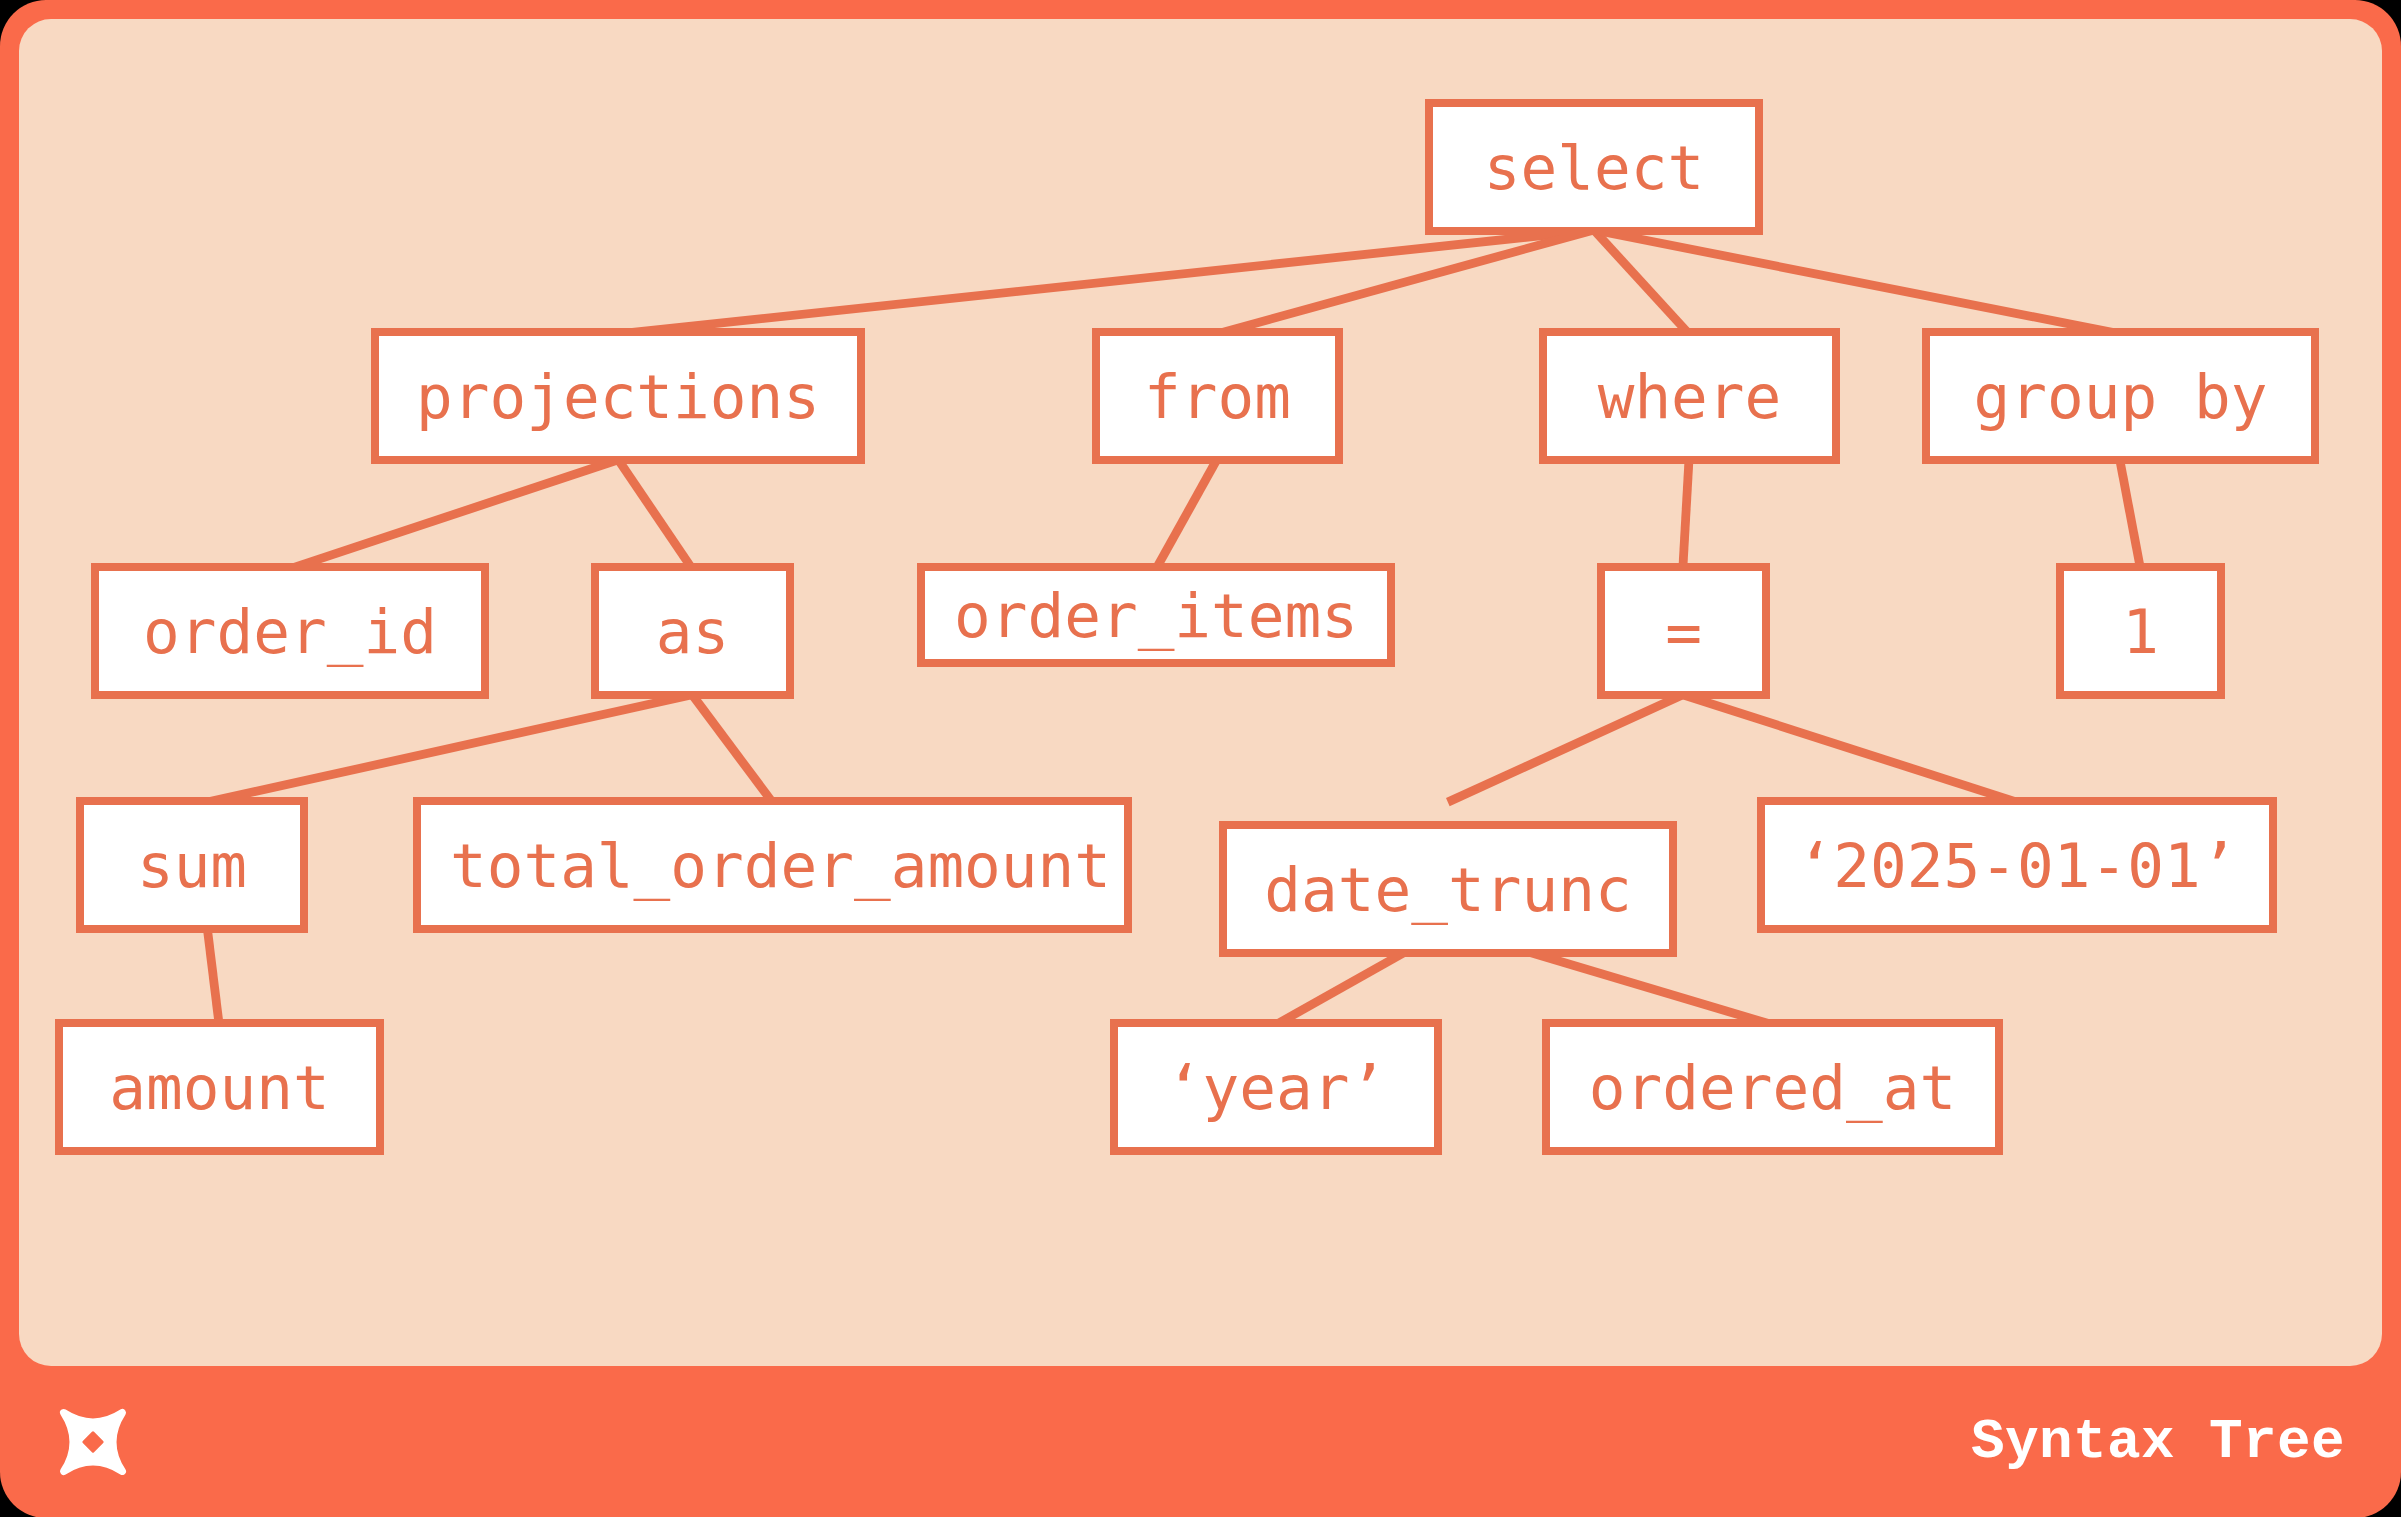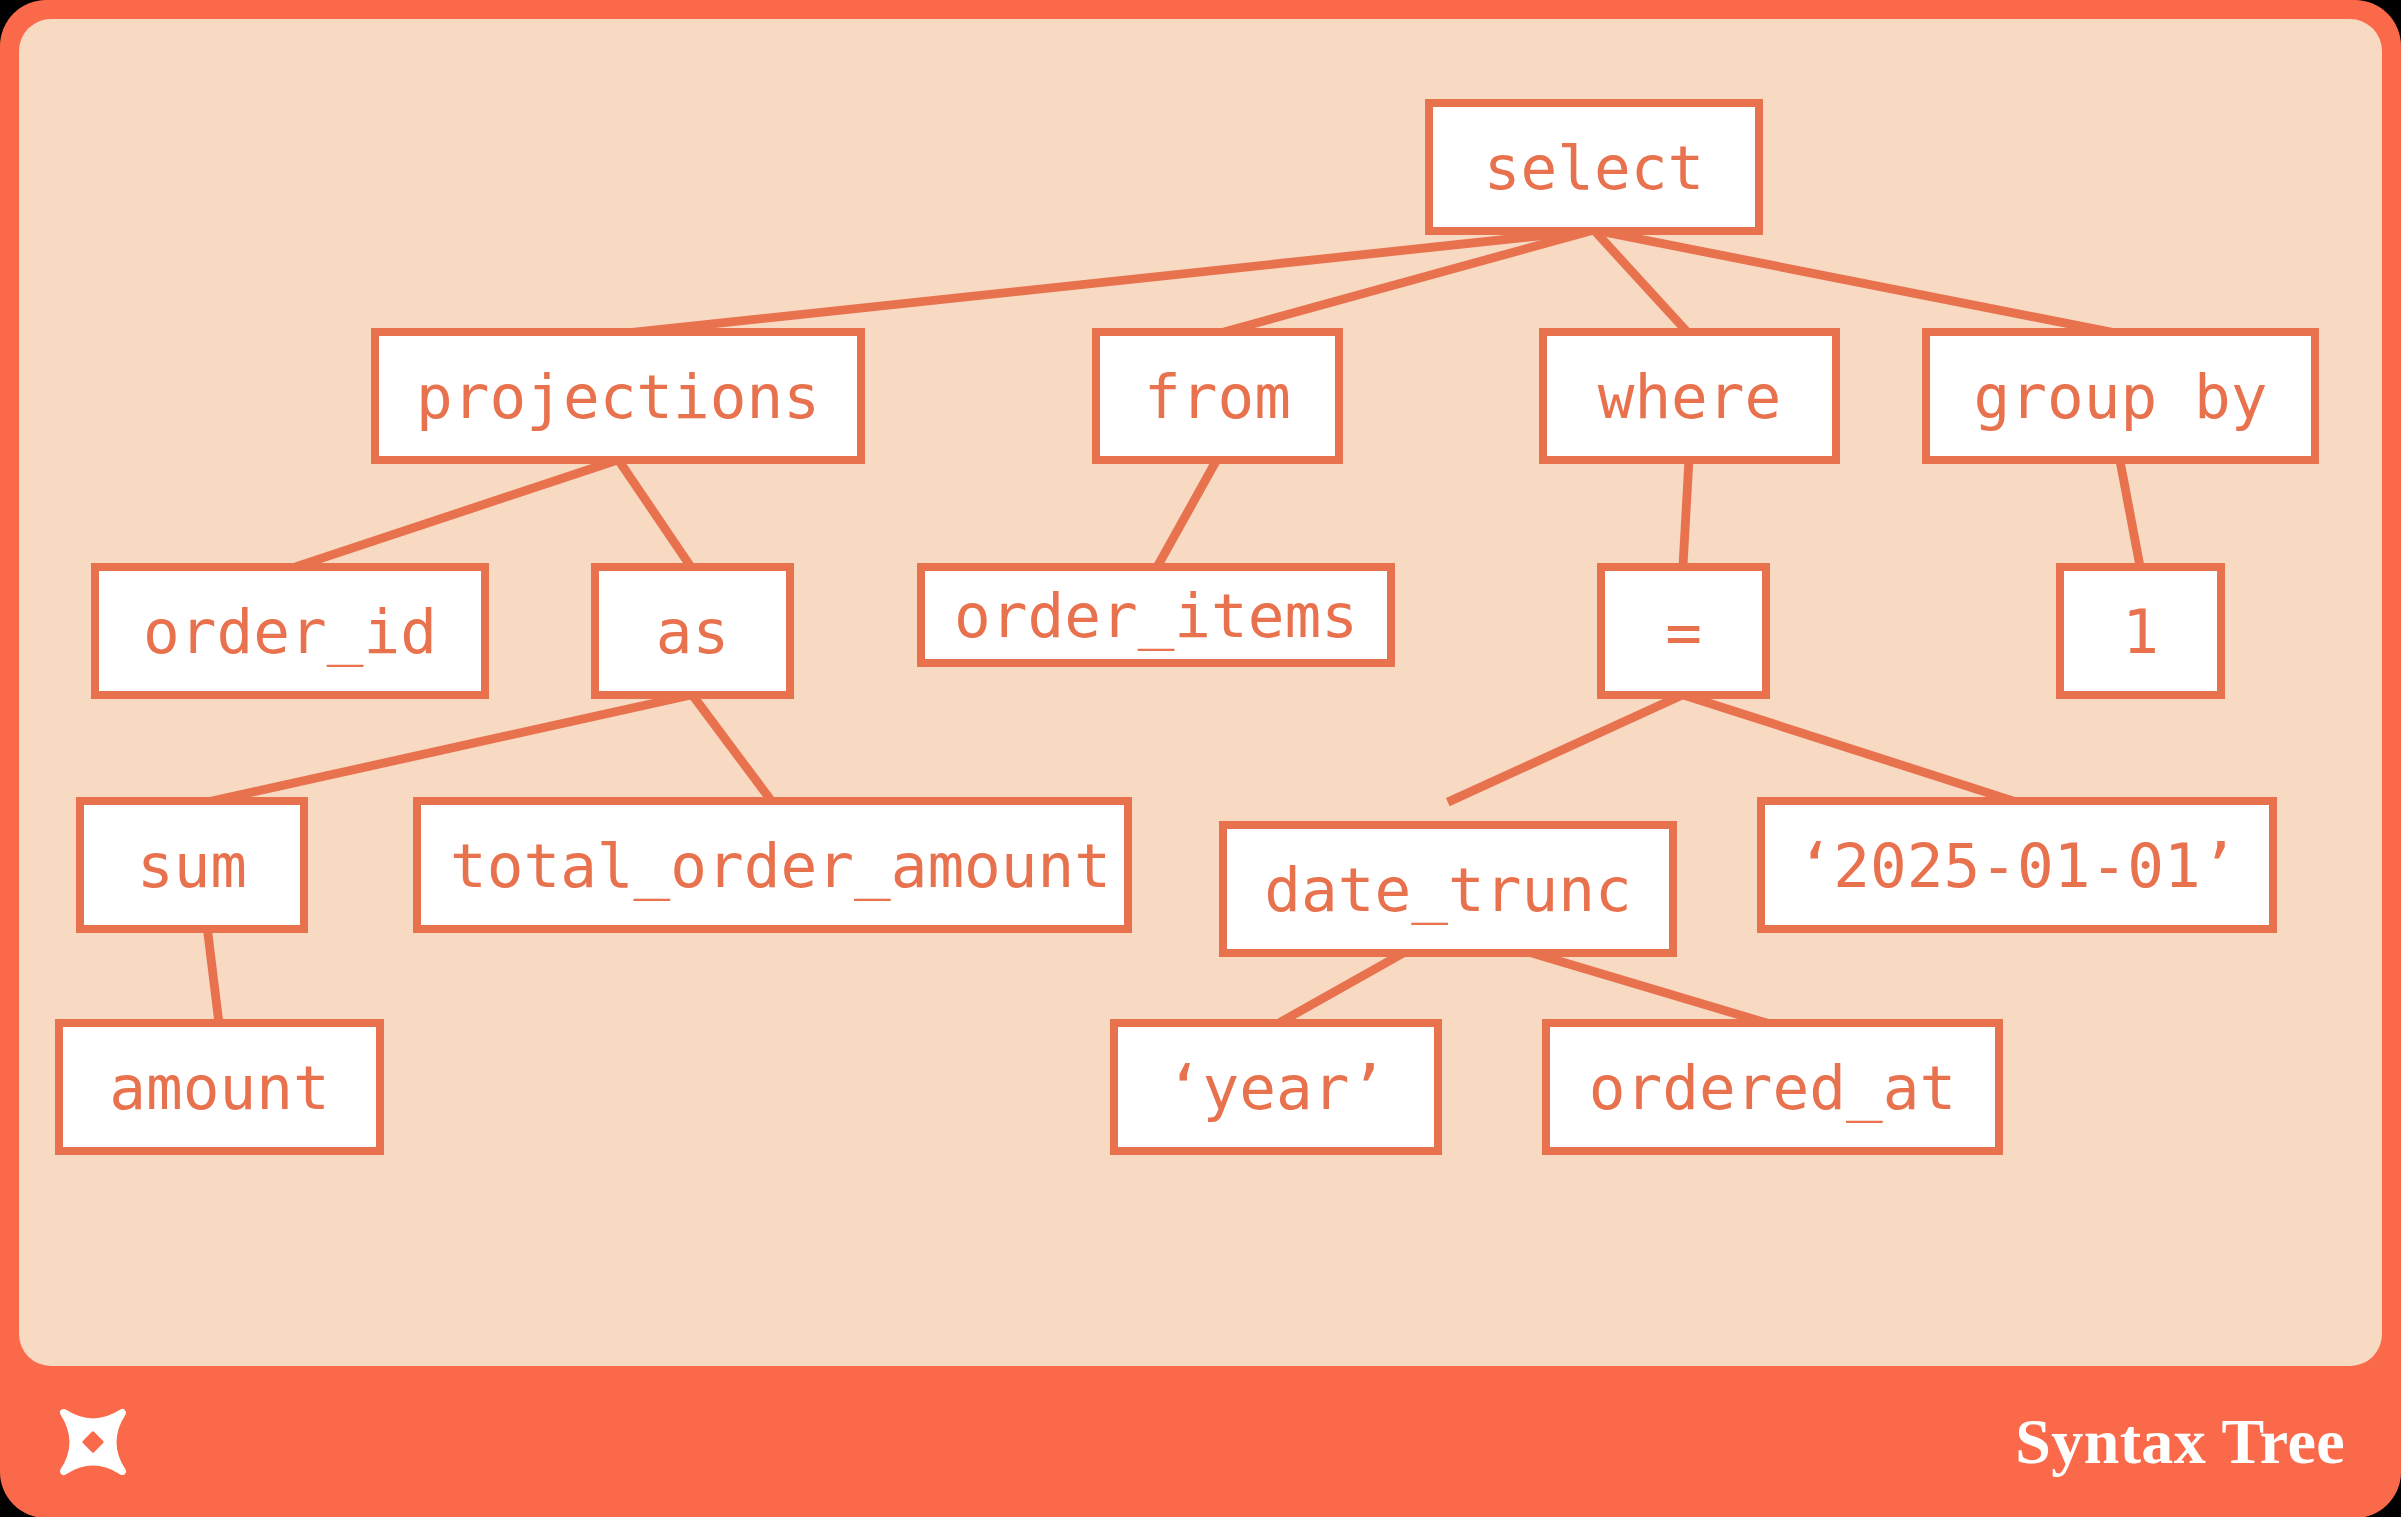--- a/index.html
+++ b/index.html
@@ -65,23 +65,23 @@
   }
   .logo-wrap {
     width: 88px;
     height: 88px;
     display: flex;
     align-items: center;
     justify-content: center;
   }
   .footer-title {
     color: var(--footertext, #FFFFFF);
-    font-family: Liberation Serif, serif;
+    font-family: Liberation Mono, monospace;
     font-weight: 700;
-    font-size: 64px;
+    font-size: 56px;
     letter-spacing: 0.4px;
   }
 </style>
 </head>
 <body>
 
 <div class="stage">
 
   <div class="panel"></div>
 

